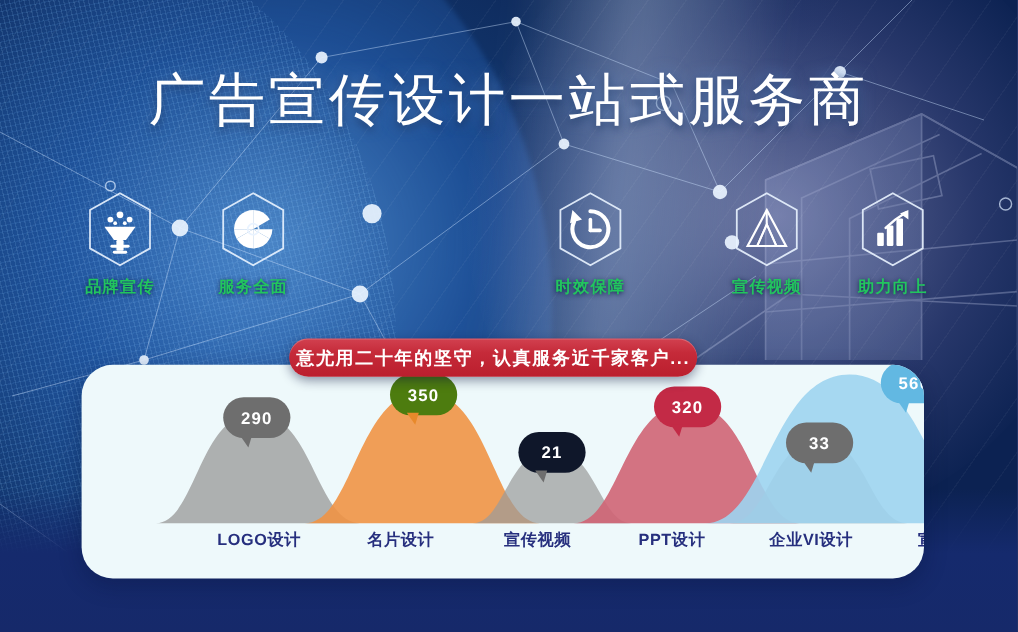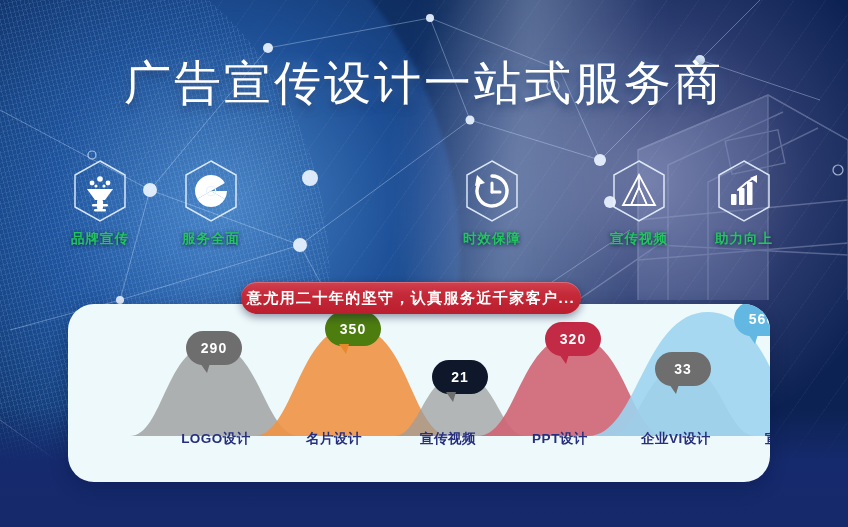--- a/index.html
+++ b/index.html
@@ -57,21 +57,21 @@
 
   
   .panel{position:absolute;left:68px;top:304px;width:702px;height:178px;border-radius:26px;
     background:#eef9fb;box-shadow:0 6px 18px rgba(6,18,55,.30);overflow:hidden;z-index:4;}
   .chart{position:absolute;left:0;top:0;width:702px;height:140px;}
   .bubble{position:absolute;width:56px;height:34px;border-radius:17px;
     display:flex;align-items:center;justify-content:center;z-index:3;}
   .bubble b{color:#fff;font-size:14px;font-weight:bold;letter-spacing:1px;}
   .bubble:after{content:"";position:absolute;left:14px;bottom:-8px;width:0;height:0;
     border-left:7px solid transparent;border-right:3px solid transparent;border-top:10px solid currentColor;}
-  .xlabels{position:absolute;left:0;bottom:30px;width:588px;height:22px;}
+  .xlabels{position:absolute;left:0;bottom:19px;width:588px;height:22px;}
   .xlab{position:absolute;text-align:center;font-size:13.5px;font-weight:bold;
     color:#262f7e;letter-spacing:.5px;white-space:nowrap;transform:translateX(-50%);}
 </style>
 </head>
 <body>
 
 <div id="stage">
 
   <div class="bg-base"></div>
   <div class="bg-globe"></div>

